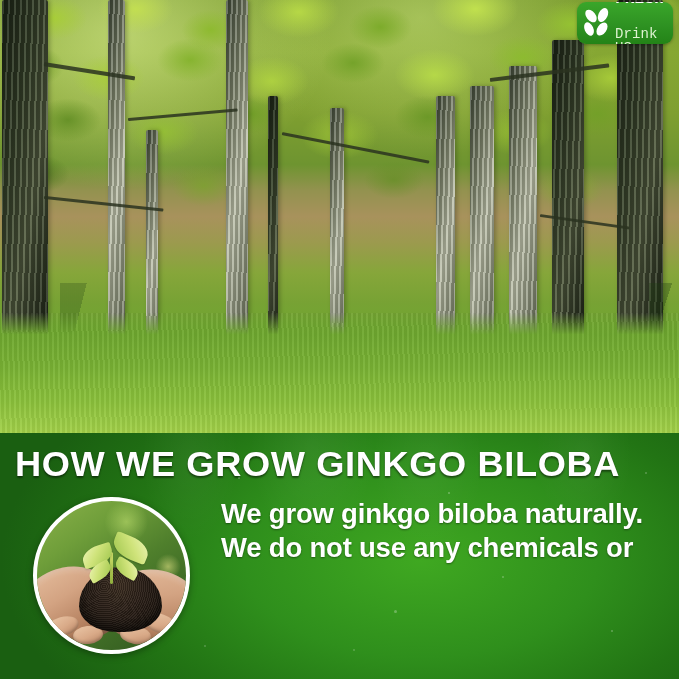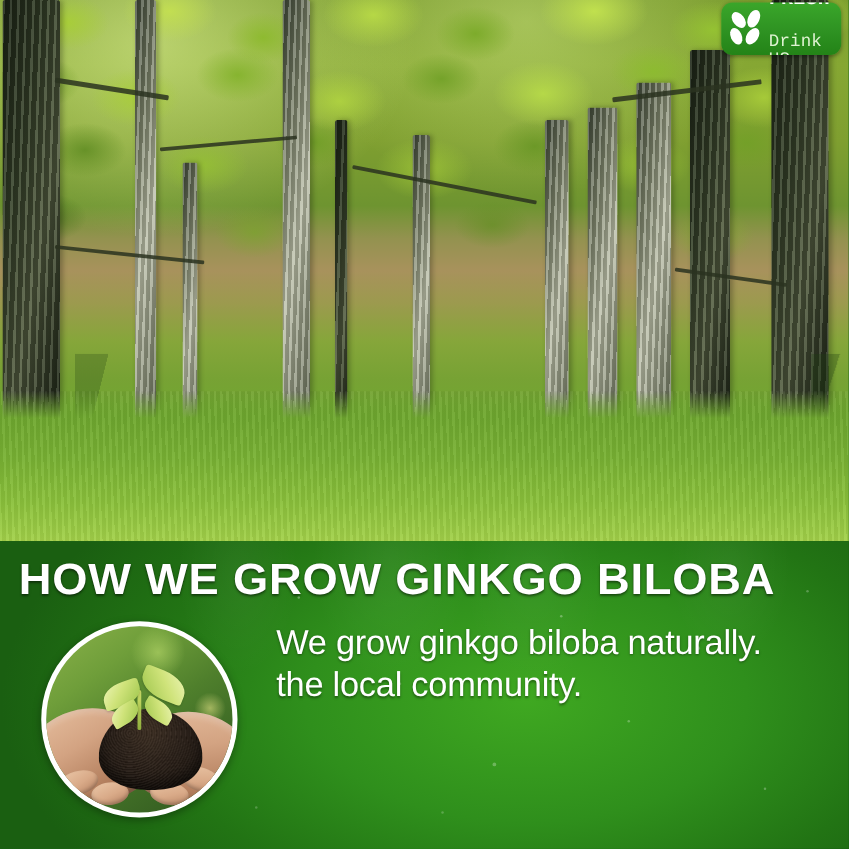--- a/index.html
+++ b/index.html
@@ -158,21 +158,21 @@
   }
 
   
   #body-copy {
     position:absolute; left:221px; top:497px; width:446px;
     font-family:"Liberation Sans", sans-serif;
     font-size:27.5px; line-height:34px; color:#ffffff;
     letter-spacing:-0.2px;
     text-shadow:0 1px 2px rgba(0,0,0,.42);
   }
-  #body-copy p { margin:0; }
+  #body-copy p { margin:0;font-weight:bold; }
 
   
   #brand-badge {
     position:absolute; left:577px; top:2px; width:96px; height:42px;
     border-radius:9px; overflow:hidden;
     background:linear-gradient(to bottom,#3aa62a 0%,#2e9222 55%,#238317 100%);
     box-shadow:0 1px 3px rgba(0,0,0,.3);
     display:flex; align-items:center;
   }
   #brand-leaf { width:30px; height:32px; margin-left:5px; flex:none; position:relative; }
@@ -263,16 +263,16 @@
     <div id="soil"></div>
     <div id="sprout-stem"></div>
     <div class="leafblade" style="left:30%; top:30%; width:21%; height:13%; transform:rotate(-18deg);"></div>
     <div class="leafblade" style="left:50%; top:24%; width:25%; height:15%; transform:rotate(22deg) scaleX(-1);"></div>
     <div class="leafblade" style="left:34%; top:42%; width:16%; height:10%; transform:rotate(-30deg);"></div>
     <div class="leafblade" style="left:52%; top:40%; width:17%; height:10%; transform:rotate(30deg) scaleX(-1);"></div>
   </div>
 
   <div id="body-copy">
     <p>We grow ginkgo biloba  naturally.</p>
-    <p>the local community.</p>
+    <p>We do not use any chemicals or</p>
   </div>
 
 </div>
 
 </body></html>

